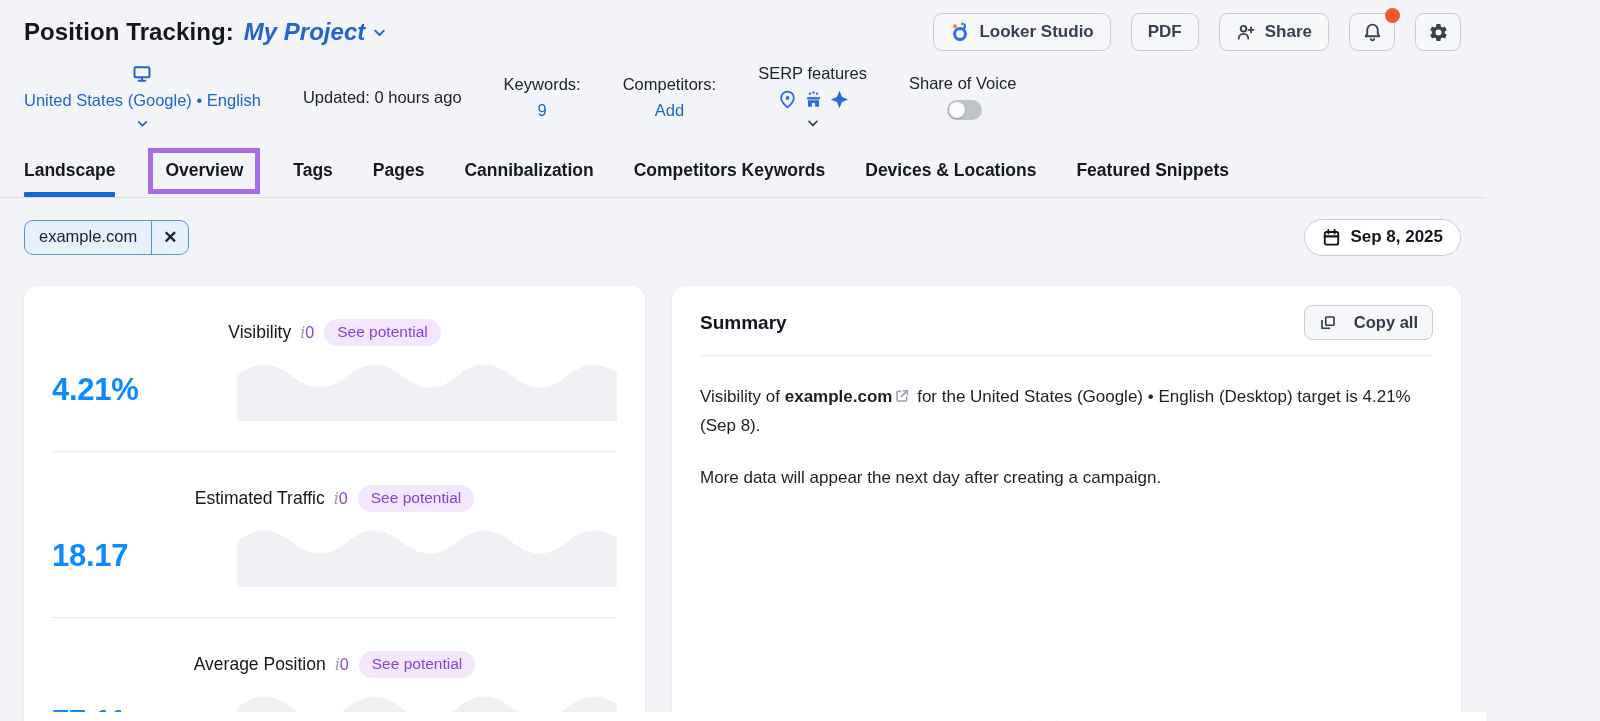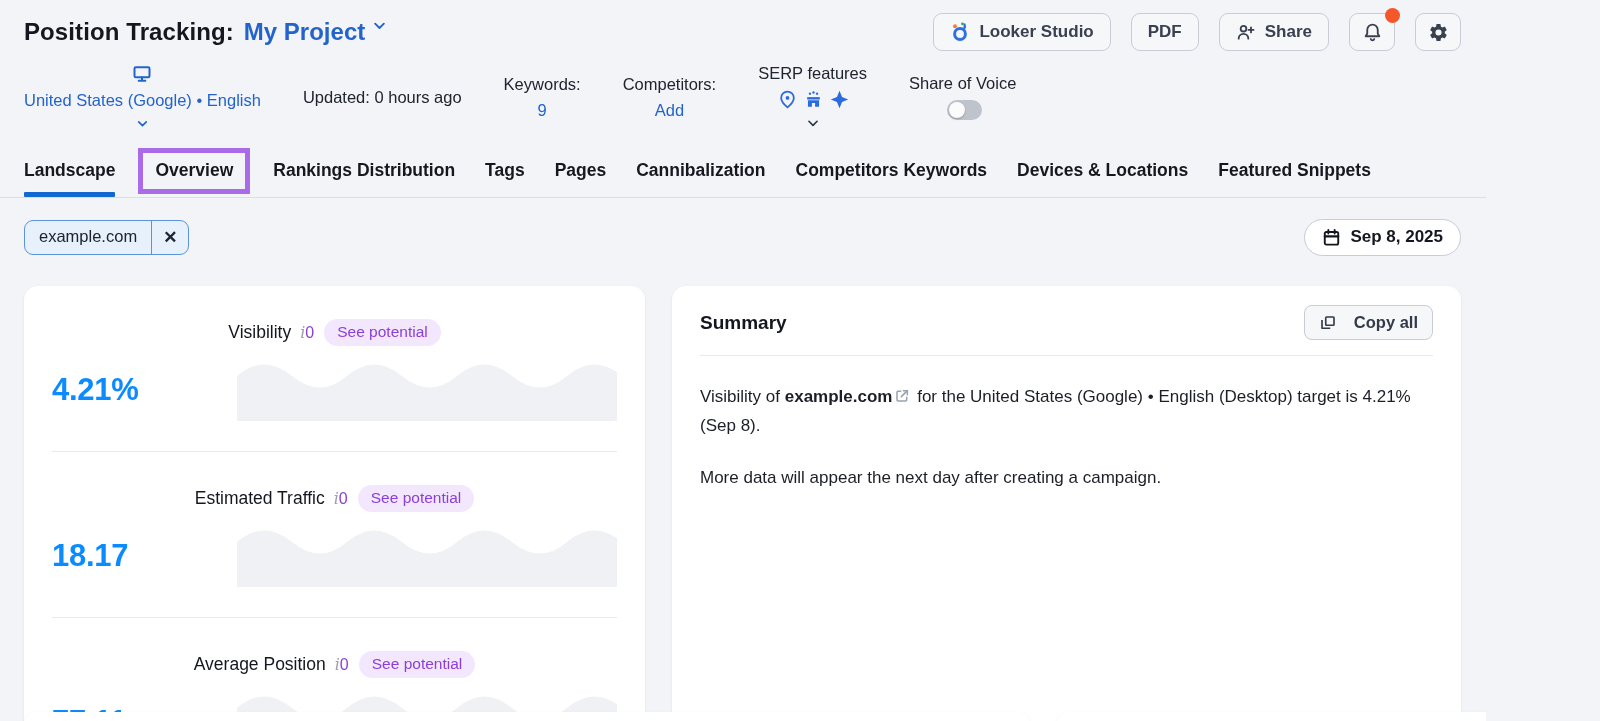--- a/index.html
+++ b/index.html
@@ -7,42 +7,42 @@
   .page {
     position:relative; width:1486px; height:721px; overflow:hidden;
     background:#f3f4f8; font-family:"Liberation Sans", sans-serif; color:#1b1e28;
   }
   .px { padding-left:24px; padding-right:25px; }
 
   
   .header-row { display:flex; justify-content:space-between; align-items:center; padding-top:13px; }
   .title-group { display:flex; align-items:center; gap:10px; }
   .page-title { font-size:24px; font-weight:700; color:#14171f; letter-spacing:.1px; }
-  .project-select { display:flex; align-items:flex-start; gap:7px; cursor:pointer; }
+  .project-select { display:flex; align-items:center; gap:7px; cursor:pointer;font-style:italic; }
   .project-name { font-size:24px; font-weight:700; color:#2264cc; }
   .actions { display:flex; align-items:flex-start; gap:20px; }
   .btn {
     display:inline-flex; align-items:center; gap:9px; height:38px; padding:0 16px;
     background:#f6f7f9; border:1px solid #c7ccd6; border-radius:9px;
     font-size:17px; font-weight:600; color:#3a4050; cursor:pointer; white-space:nowrap;
   }
   .btn.icon-only { width:46px; padding:0; justify-content:center; position:relative; }
   .notif-dot { position:absolute; top:-6px; right:-6px; width:15px; height:15px; border-radius:50%; background:#f4582a; }
 
   
   .meta-row { display:flex; align-items:center; gap:42px; margin-top:13px; font-size:16.5px; color:#20242e; }
   .meta-item { display:flex; align-items:center; gap:7px; white-space:nowrap;flex-direction:column; }
   .blue { color:#2264cc; }
   .link { color:#2264cc; cursor:pointer; }
   .serp-icons { display:flex; align-items:center; gap:7px; margin-left:2px; }
   .toggle { width:35px; height:20px; border-radius:10px; background:#bfc3cc; position:relative; cursor:pointer; margin-left:4px; }
   .toggle .knob { position:absolute; top:2px; left:2px; width:16px; height:16px; border-radius:50%; background:#fbfbfc; box-shadow:0 1px 2px rgba(0,0,0,.25); }
 
   
-  .tabs-row { display:flex; align-items:flex-start; gap:30px; margin-top:30px; border-bottom:1px solid #dcdee6; font-size:17.5px; font-weight:600; color:#15181f; }
+  .tabs-row { display:flex; align-items:flex-start; gap:40px; margin-top:30px; border-bottom:1px solid #dcdee6; font-size:17.5px; font-weight:600; color:#15181f; }
   .tab { position:relative; padding-bottom:16px; cursor:pointer; white-space:nowrap; }
   .tab.active::after { content:""; position:absolute; left:0; right:0; bottom:0; height:5px; background:#1268d3; border-radius:1px; }
   .tab.annotated { border:5px solid #a96be8; padding:7px 12px 8px; margin:-12px -7px 0; }
 
   
   .filter-row { display:flex; justify-content:space-between; align-items:center; margin-top:21px; }
   .chip { display:inline-flex; align-items:stretch; background:#e7f1fc; border:1.5px solid #5b93dd; border-radius:9px; overflow:hidden; cursor:pointer; }
   .chip-label { padding:6px 14px 8px; font-size:16.5px; color:#20242e; }
   .chip-close { display:flex; align-items:center; padding:0 11px; border-left:1.5px solid #5b93dd; font-size:17px; font-weight:700; color:#20242e; cursor:pointer; }
   .date-btn { display:inline-flex; align-items:center; gap:9px; background:#fff; border:1px solid #c7ccd6; border-radius:19px; padding:7px 17px 8px; font-size:17px; font-weight:600; color:#14171f; cursor:pointer; }
@@ -199,21 +199,20 @@
       <span>Share of Voice</span>
       <span class="toggle">
           <span class="knob"></span>
         </span>
     </span>
   </div>
 
   <div class="tabs-row px">
     <span class="tab active">Landscape</span>
     <span class="tab annotated">Overview</span>
-    <span class="tab">Rankings Distribution</span>
     <span class="tab">Tags</span>
     <span class="tab">Pages</span>
     <span class="tab">Cannibalization</span>
     <span class="tab">Competitors Keywords</span>
     <span class="tab">Devices &amp; Locations</span>
     <span class="tab">Featured Snippets</span>
   </div>
 
   <div class="filter-row px">
     <span class="chip">

